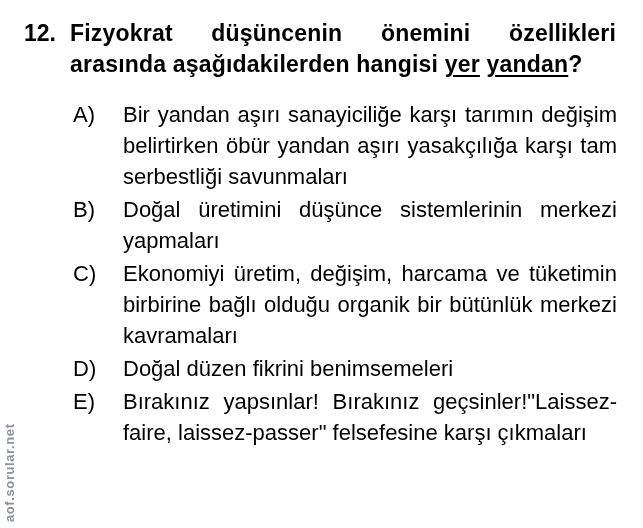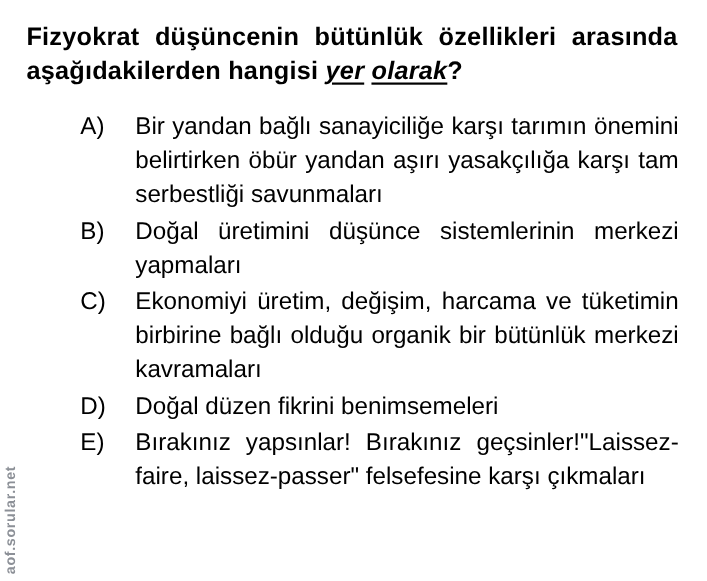--- a/index.html
+++ b/index.html
@@ -32,21 +32,20 @@
     .q-text {
       flex: 1;
       text-align: justify;
       text-align-last: left;
       letter-spacing: 0.2px;
     }
     .q-text .ul {
       text-decoration: underline;
       text-decoration-thickness: 2px;
       text-underline-offset: 3px;
-      font-style: italic;
     }
     .options {
       position: absolute;
       left: 73px;
       top: 99px;
       width: 544px;
     }
     .option {
       display: flex;
       font-size: 22px;
@@ -87,27 +86,28 @@
       transform-origin: left top;
       white-space: nowrap;
       letter-spacing: 0.6px;
       pointer-events: none;
     }
   </style>
 </head>
 <body>
 
 <div class="question">
-  <div class="q-text"><span>Fizyokrat düşüncenin bütünlük özellikleri arasında aşağıdakilerden hangisi </span><span class="ul">yer</span><span> </span><span class="ul">olarak</span><span>?</span></div>
+  <div class="q-number">12.</div>
+  <div class="q-text"><span>Fizyokrat düşüncenin önemini özellikleri arasında aşağıdakilerden hangisi </span><span class="ul">yer</span><span> </span><span class="ul">yandan</span><span>?</span></div>
 </div>
 
 <div class="options">
   <div class="option">
     <div class="opt-letter">A)</div>
-    <div class="opt-text">Bir yandan bağlı sanayiciliğe karşı tarımın önemini belirtirken öbür yandan aşırı yasakçılığa karşı tam serbestliği savunmaları</div>
+    <div class="opt-text">Bir yandan aşırı sanayiciliğe karşı tarımın değişim belirtirken öbür yandan aşırı yasakçılığa karşı tam serbestliği savunmaları</div>
   </div>
   <div class="option">
     <div class="opt-letter">B)</div>
     <div class="opt-text">Doğal üretimini düşünce sistemlerinin merkezi yapmaları</div>
   </div>
   <div class="option">
     <div class="opt-letter">C)</div>
     <div class="opt-text">Ekonomiyi üretim, değişim, harcama ve tüketimin birbirine bağlı olduğu organik bir bütünlük merkezi kavramaları</div>
   </div>
   <div class="option single">

